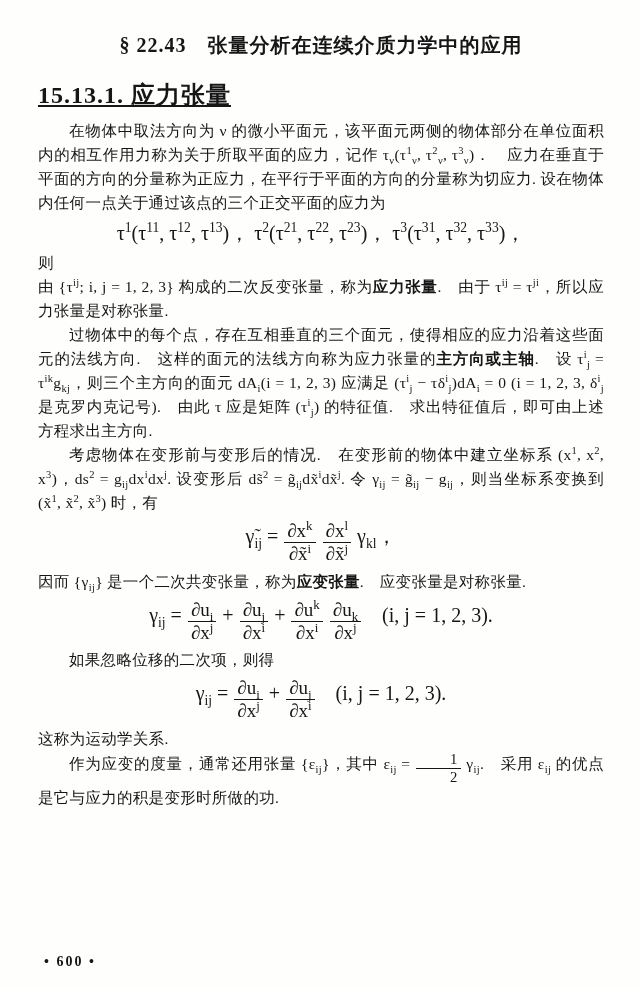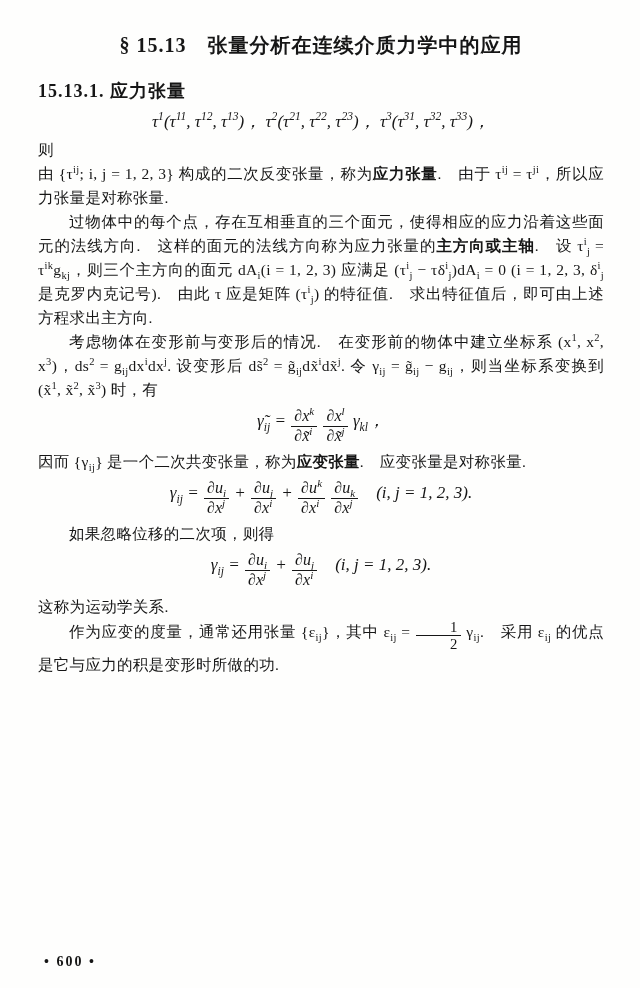--- a/index.html
+++ b/index.html
@@ -14,68 +14,69 @@
     overflow:hidden;
   }
   h1.title{
     font-size:20px;
     font-weight:bold;
     text-align:center;
     margin:6px 0 20px 0;
     letter-spacing:1px;
   }
   h2.section-heading{
-    font-size:18px;
+    font-size:24px;
     font-weight:bold;
     margin:14px 0 8px 0;
     letter-spacing:1px;
+    text-decoration:underline;
   }
   p.para{
     font-size:15.5px;
     line-height:24px;
     margin:0;
     text-align:justify;
     letter-spacing:0.3px;
   }
   p.para.indent{ text-indent:2em; }
   .formula{
-    font-size:17px;
+    font-size:20px;
     text-align:center;
     margin:5px 0;
     line-height:1.3;
-    font-style:italic;
   }
   sup,sub{ font-size:0.68em; line-height:0; }
   .frac{
     display:inline-block;
     vertical-align:-0.85em;
-    text-align:left;
+    text-align:center;
     line-height:1.15;
     margin:0 1px;
   }
   .frac .fn,.frac .fd{ display:block; padding:0 3px; font-size:0.95em; }
   .frac .fd{ border-top:1.5px solid #161616; }
   footer.page-footer{
     position:absolute;
     left:44px;
     bottom:18px;
     font-size:14px;
     font-weight:bold;
     letter-spacing:2px;
     margin-top:48px;
   }
 </style>
 </head>
 <body>
 
 <div class="page">
-  <h1 class="title">§ 15.13　张量分析在连续介质力学中的应用</h1>
+  <h1 class="title">§ 22.43　张量分析在连续介质力学中的应用</h1>
   <main id="content">
       <section>
         <h2 class="section-heading">15.13.1. 应力张量</h2>
+        <p class="para indent">在物体中取法方向为 ν 的微小平面元，该平面元两侧的物体部分在单位面积内的相互作用力称为关于所取平面的应力，记作 τ<sub>ν</sub>(τ<sup>1</sup><sub>ν</sub>, τ<sup>2</sup><sub>ν</sub>, τ<sup>3</sup><sub>ν</sub>)．　应力在垂直于平面的方向的分量称为正应力，在平行于平面的方向的分量称为切应力. 设在物体内任何一点关于通过该点的三个正交平面的应力为</p>
         <div class="formula">τ<sup>1</sup>(τ<sup>11</sup>, τ<sup>12</sup>, τ<sup>13</sup>)，  τ<sup>2</sup>(τ<sup>21</sup>, τ<sup>22</sup>, τ<sup>23</sup>)，  τ<sup>3</sup>(τ<sup>31</sup>, τ<sup>32</sup>, τ<sup>33</sup>)，</div>
         <p class="para">则</p>
         <p class="para">由 {τ<sup>ij</sup>; i, j = 1, 2, 3} 构成的二次反变张量，称为<b>应力张量</b>.　由于 τ<sup>ij</sup> = τ<sup>ji</sup>，所以应力张量是对称张量.</p>
         <p class="para indent">过物体中的每个点，存在互相垂直的三个面元，使得相应的应力沿着这些面元的法线方向.　这样的面元的法线方向称为应力张量的<b>主方向或主轴</b>.　设 τ<sup>i</sup><sub>j</sub> = τ<sup>ik</sup>g<sub>kj</sub>，则三个主方向的面元 dA<sub>i</sub>(i = 1, 2, 3) 应满足 (τ<sup>i</sup><sub>j</sub> − τδ<sup>i</sup><sub>j</sub>)dA<sub>i</sub> = 0 (i = 1, 2, 3, δ<sup>i</sup><sub>j</sub> 是克罗内克记号).　由此 τ 应是矩阵 (τ<sup>i</sup><sub>j</sub>) 的特征值.　求出特征值后，即可由上述方程求出主方向.</p>
       </section>
       <section>
         <p class="para indent">考虑物体在变形前与变形后的情况.　在变形前的物体中建立坐标系 (x<sup>1</sup>, x<sup>2</sup>, x<sup>3</sup>)，ds<sup>2</sup> = g<sub>ij</sub>dx<sup>i</sup>dx<sup>j</sup>. 设变形后 ds̃<sup>2</sup> = g̃<sub>ij</sub>dx̃<sup>i</sup>dx̃<sup>j</sup>. 令 γ<sub>ij</sub> = g̃<sub>ij</sub> − g<sub>ij</sub>，则当坐标系变换到 (x̃<sup>1</sup>, x̃<sup>2</sup>, x̃<sup>3</sup>) 时，有</p>
         <div class="formula">γ̃<sub>ij</sub> = <span class="frac"><span class="fn">∂x<sup>k</sup></span><span class="fd">∂x̃<sup>i</sup></span></span> <span class="frac"><span class="fn">∂x<sup>l</sup></span><span class="fd">∂x̃<sup>j</sup></span></span> γ<sub>kl</sub>，</div>
         <p class="para">因而 {γ<sub>ij</sub>} 是一个二次共变张量，称为<b>应变张量</b>.　应变张量是对称张量.</p>
         <div class="formula">γ<sub>ij</sub> = <span class="frac"><span class="fn">∂u<sub>i</sub></span><span class="fd">∂x<sup>j</sup></span></span> + <span class="frac"><span class="fn">∂u<sub>j</sub></span><span class="fd">∂x<sup>i</sup></span></span> + <span class="frac"><span class="fn">∂u<sup>k</sup></span><span class="fd">∂x<sup>i</sup></span></span> <span class="frac"><span class="fn">∂u<sub>k</sub></span><span class="fd">∂x<sup>j</sup></span></span>　(i, j = 1, 2, 3).</div>

